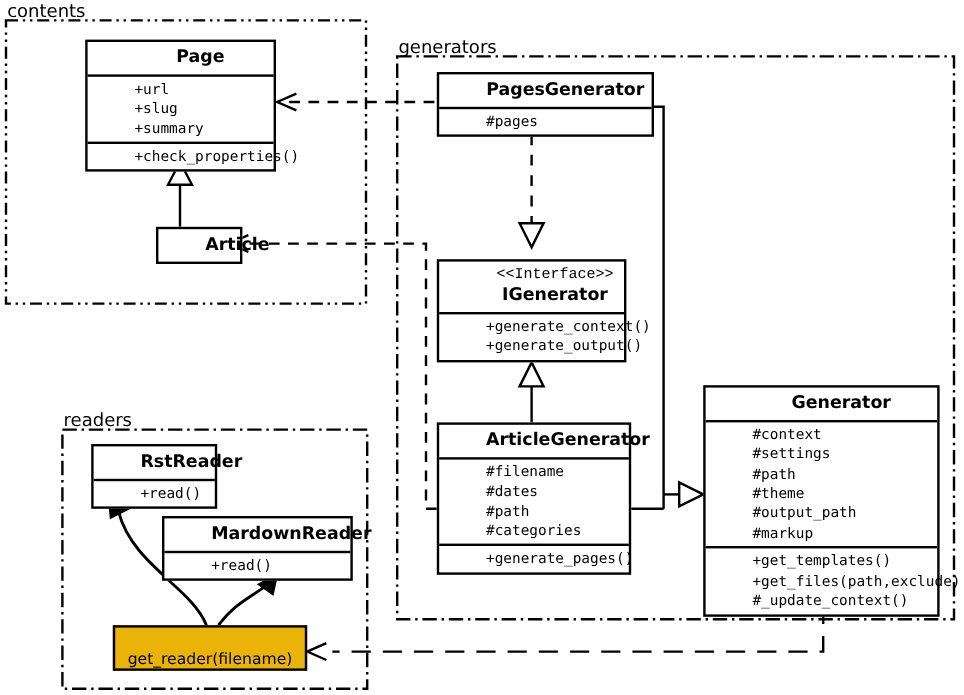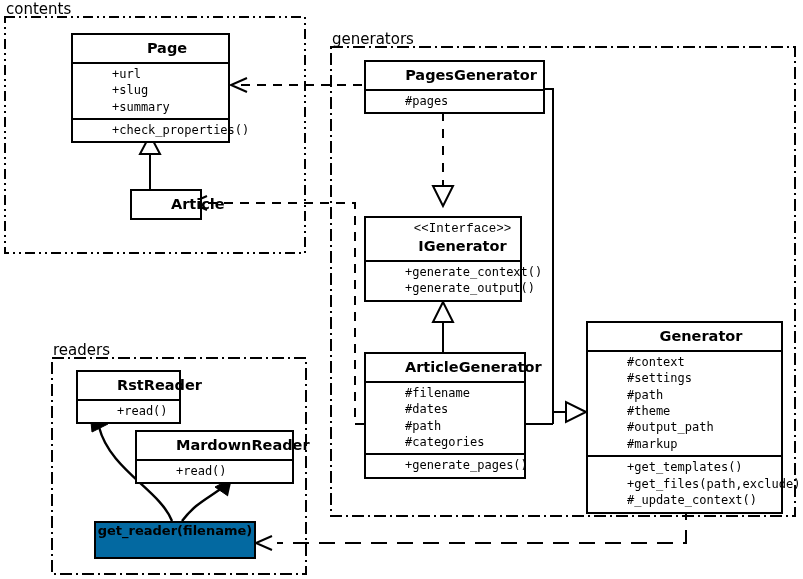--- a/index.html
+++ b/index.html
@@ -11,23 +11,23 @@
   .umlbox{position:absolute;border:2px solid #000;background:#fff;box-sizing:border-box;}
   .umlbox .sec{border-top:2px solid #000;padding-left:39px;}
   .umlbox .sec:first-child{border-top:none;}
   .title{font-weight:bold;font-size:14.5px;text-align:center;padding:5px 6px 5px 6px;
          font-family:"DejaVu Sans",sans-serif;line-height:1.15;}
   .stereo{font-weight:normal;font-size:12.5px;text-align:center;
           font-family:Liberation Mono, monospace;line-height:1.2;}
   .memb{font-family:"DejaVu Sans Mono",monospace;font-size:12px;
         padding:2px 3px 3px 3px;line-height:1.37;white-space:nowrap;}
   .memb div{white-space:nowrap;}
-  .plainbox{position:absolute;border:2px solid #000;background:#0369a1;box-sizing:border-box;
-            display:flex;align-items:flex-start;justify-content:center;
-            font-family:"DejaVu Sans",sans-serif;font-size:13px;font-weight:bold;}
+  .plainbox{position:absolute;border:2px solid #000;background:#eab308;box-sizing:border-box;
+            display:flex;align-items:flex-end;justify-content:center;
+            font-family:"DejaVu Sans",sans-serif;font-size:13px;}
 </style>
 </head>
 <body>
 
 <svg id="canvas" viewBox="0 0 803 579" xmlns="http://www.w3.org/2000/svg">
 
   <path d="M 5,17 L 305,17 L 305,253 L 5,253 Z" fill="none" stroke="#000" stroke-width="2" stroke-dasharray="10,4,2,4,2,4"></path>
 
   <path d="M 331,47 L 795,47 L 795,516 L 331,516 Z" fill="none" stroke="#000" stroke-width="2" stroke-dasharray="12,4,2,4"></path>
 

